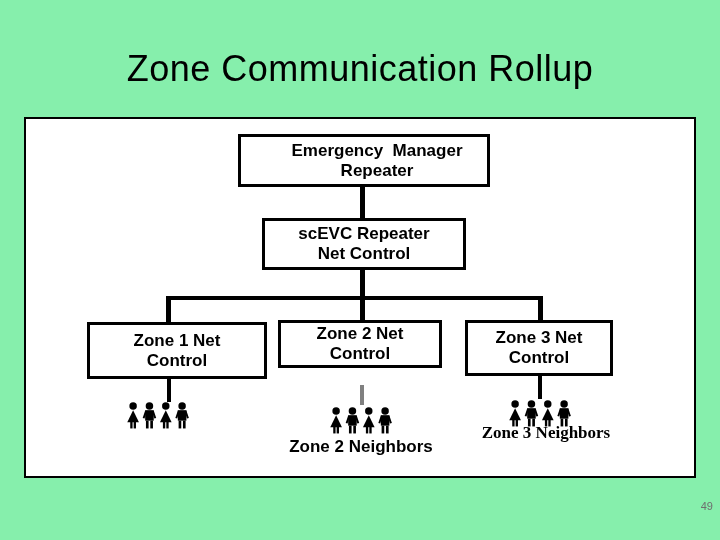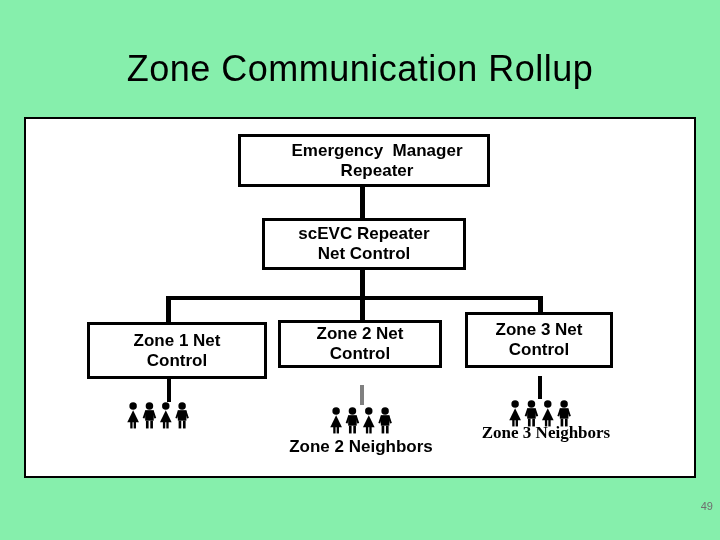--- a/index.html
+++ b/index.html
@@ -10,21 +10,21 @@
   .frame{position:absolute;left:24px;top:117px;width:672px;height:361px;
          border:2px solid #000;box-sizing:border-box;background:#fff;}
   .node{position:absolute;border:3px solid #000;background:#fff;box-sizing:border-box;
         display:flex;flex-direction:column;align-items:center;justify-content:center;
         text-align:center;font-weight:700;font-size:17px;line-height:20px;}
   .box-line{white-space:pre;}
   .node-root{left:212px;top:15px;width:252px;height:53px;padding-left:26px;}
   .node-hub{left:236px;top:99px;width:204px;height:52px;}
   .node-z1{left:61px;top:203px;width:180px;height:57px;}
   .node-z2{left:252px;top:201px;width:164px;height:48px;}
-  .node-z3{left:439px;top:193px;width:148px;height:56px;}
+  .node-z3{left:439px;top:201px;width:148px;height:56px;}
   .conn{position:absolute;background:#000;}
   .conn-root-hub{left:334px;top:68px;width:5px;height:31px;}
   .conn-hub-branch{left:334px;top:151px;width:5px;height:26px;}
   .conn-hline{left:140px;top:177px;width:377px;height:4px;}
   .conn-stub-l{left:140px;top:177px;width:5px;height:28px;}
   .conn-stub-m{left:334px;top:177px;width:5px;height:26px;}
   .conn-stub-r{left:512px;top:177px;width:5px;height:26px;}
   .conn-below-1{left:141px;top:260px;width:4px;height:23px;}
   .conn-below-2{left:334px;top:266px;width:4px;height:20px;background:#808080;}
   .conn-below-3{left:512px;top:257px;width:4px;height:23px;}

